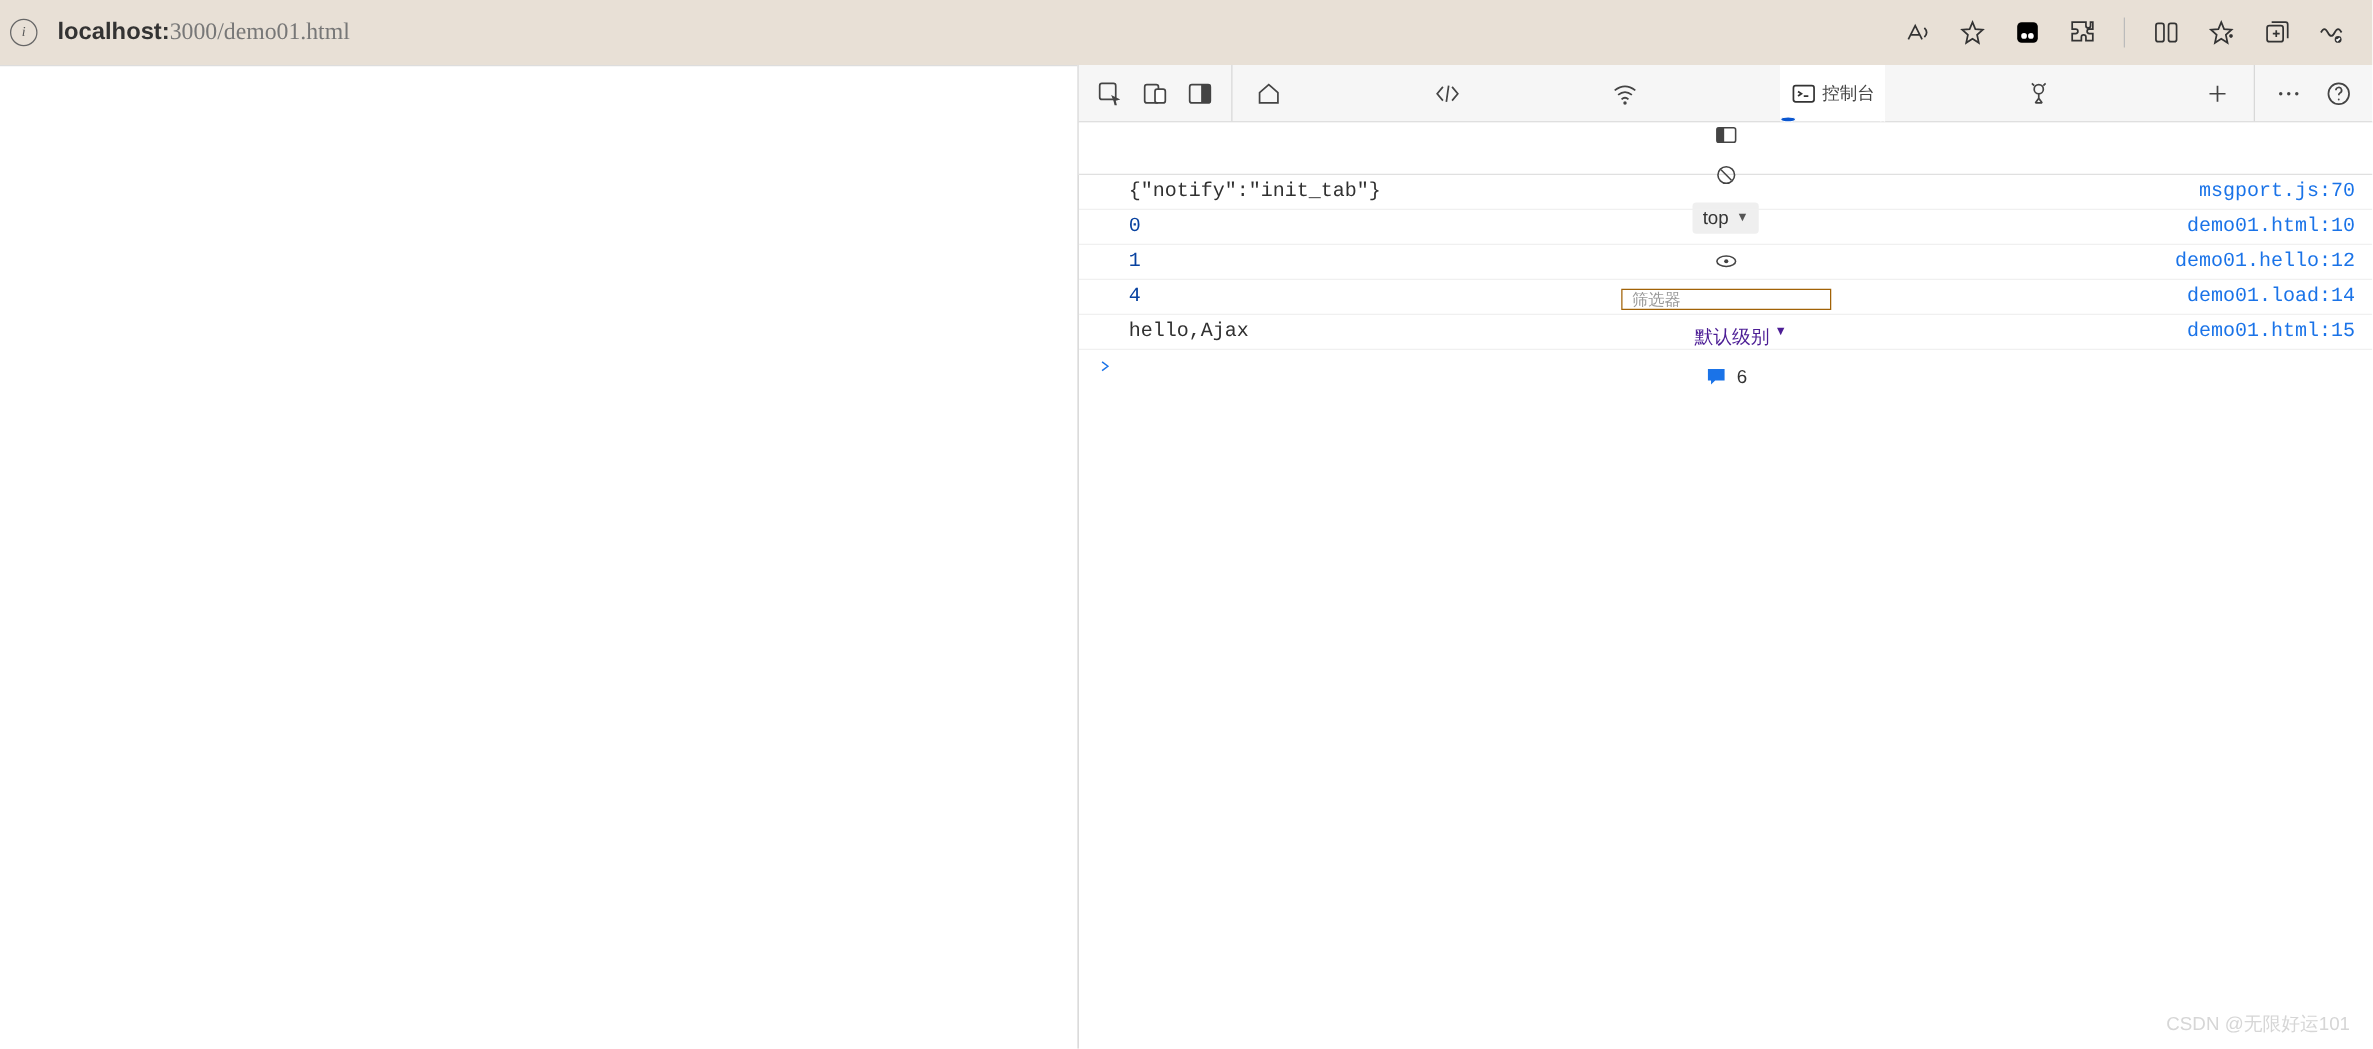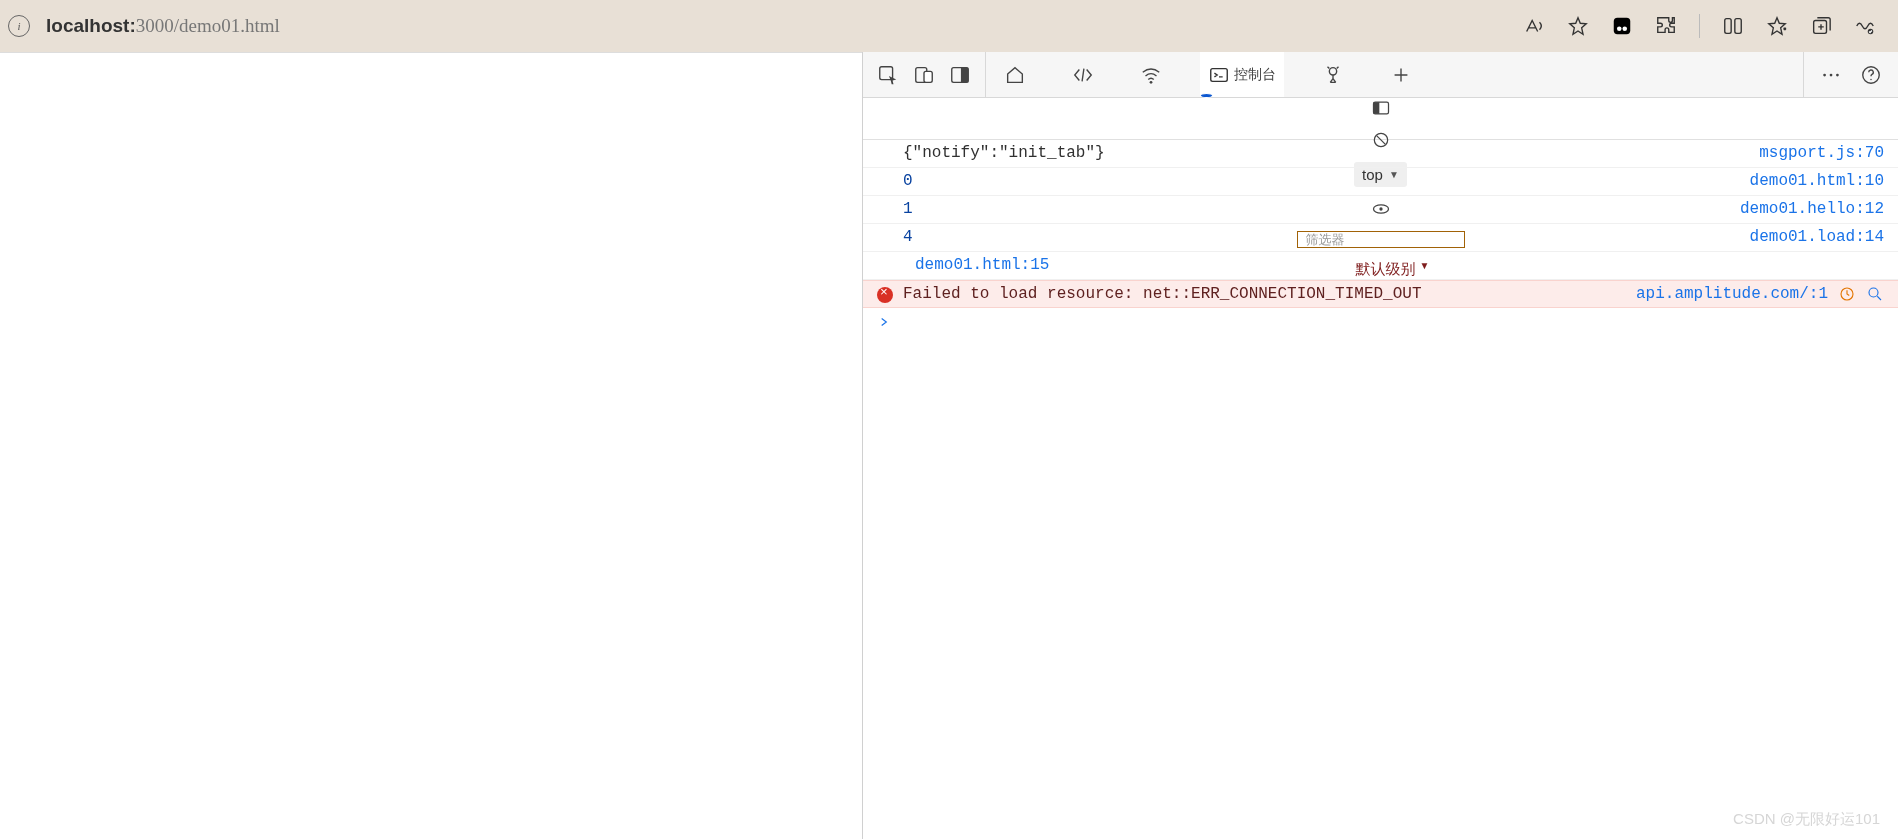--- a/index.html
+++ b/index.html
@@ -18,40 +18,40 @@
 .vdiv { width: 1px; height: 24px; background: #bbb; }
 
 
 .split { display: flex; height: calc(100% - 52px); }
 .page { flex: 1; background: #fff; border-top: 1px solid #ddd; }
 .devtools { width: 1036px; border-left: 1px solid #d0d0d0; display: flex; flex-direction: column; background: #fff; }
 
 
 .dt-tabs { height: 46px; border-bottom: 1px solid #d8d8d8; display: flex; align-items: center; background: #f6f6f6; }
 .dt-left { display: flex; align-items: center; gap: 14px; padding: 0 14px; height: 100%; border-right: 1px solid #d8d8d8; }
-.dt-tab-list { display: flex; align-items: center; height: 100%; padding: 0 10px; gap: 30px; flex: 1; }
+.dt-tab-list { display: flex; align-items: center; height: 100%; padding: 0 10px; gap: 30px; flex: 1; justify-content: space-between; }
 .dt-tab { display: flex; align-items: center; gap: 4px; height: 100%; padding: 0 8px; color: #444; position: relative; }
 .dt-tab.active { background: #fff; }
 .dt-tab.active::after { content: ""; position: absolute; left: 0; right: 0; bottom: -1px; height: 3px; background: #0b57d0; }
 .dt-tab svg { width: 22px; height: 22px; stroke: #444; fill: none; stroke-width: 1.5; }
 .dt-tab.active svg { stroke: #333; }
 .dt-right { display: flex; align-items: center; gap: 18px; padding: 0 16px; height: 100%; border-left: 1px solid #d8d8d8; }
 .dt-right svg, .dt-left svg { width: 22px; height: 22px; stroke: #444; fill: none; stroke-width: 1.5; }
 .err-badge { position: relative; }
 .err-badge::after { content: ""; position: absolute; right: -3px; bottom: -2px; width: 11px; height: 11px; background: #d93025; border-radius: 50%; border: 1.5px solid #fff; }
 .err-badge::before { content: "×"; position: absolute; right: -1px; bottom: -3px; font-size: 9px; color: #fff; z-index: 2; }
 
 
 .con-toolbar { height: 42px; border-bottom: 1px solid #e0e0e0; display: flex; align-items: center; padding: 0 12px; gap: 12px; background: #fff; flex-direction: column; }
 .con-toolbar svg { width: 20px; height: 20px; stroke: #444; fill: none; stroke-width: 1.5; }
 .ctx-select { background: #efefef; padding: 4px 8px; border-radius: 3px; display: flex; align-items: center; gap: 6px; font-size: 15px; color: #333; }
 .ctx-select .tri { font-size: 10px; color: #555; }
 .filter-input { border: 1px solid #a16207; height: 28px; padding: 0 8px; font-size: 13px; width: 168px; }
 .filter-input::placeholder { color: #999; }
-.level-sel { font-size: 15px; color: #7f1d1d; display: flex; align-items: flex-start; gap: 4px; padding-left: 24px; }
+.level-sel { font-size: 15px; color: #4c1d95; display: flex; align-items: flex-start; gap: 4px; padding-left: 24px; }
 .level-sel .tri { font-size: 10px; }
 .issue-count { display: flex; align-items: center; gap: 6px; font-size: 15px; color: #333; }
 .issue-dot { width: 18px; height: 18px; }
 
 
 .con-body { flex: 1; font-family: Consolas, "Courier New", monospace; font-size: 16px; overflow: auto; }
 .msg { display: flex; padding: 4px 14px 4px 40px; border-bottom: 1px solid #f0f0f0; position: relative; min-height: 28px; align-items: flex-start; }
 .msg .text { flex: 1; white-space: pre-wrap; word-break: break-all; }
 .msg .src { color: #8a8a8a; white-space: nowrap; margin-left: 12px; }
 .msg.plain .text { color: #303030; }
@@ -260,36 +260,22 @@
         </div>
         <div class="msg num">
           <span class="text">1</span>
           <span class="src link">demo01.hello:12</span>
         </div>
         <div class="msg num">
           <span class="text">4</span>
           <span class="src link">demo01.load:14</span>
         </div>
         <div class="msg plain">
+          <span class="text">hello,Ajax</span>
           <span class="src link">demo01.html:15</span>
-        </div>
-        <div class="msg err">
-          <span class="err-icon"></span>
-          <span class="text">Failed to load resource: net::ERR_CONNECTION_TIMED_OUT</span>
-          <span class="src link">api.amplitude.com/:1</span>
-          <span class="err-extra">
-            <svg viewBox="0 0 24 24">
-              <circle cx="12" cy="12" r="8" fill="none" stroke="#e37400" stroke-width="1.5"></circle>
-              <path d="M12 7 v5 l3 2" stroke="#e37400" stroke-width="1.5" fill="none"></path>
-            </svg>
-            <svg viewBox="0 0 24 24">
-              <circle cx="10" cy="10" r="6" fill="none" stroke="#1a73e8" stroke-width="1.5"></circle>
-              <path d="M15 15 L20 20" stroke="#1a73e8" stroke-width="1.5"></path>
-            </svg>
-          </span>
         </div>
         <div class="prompt"><svg viewBox="0 0 24 24">
             <path d="M8 6 L16 12 L8 18"></path>
           </svg></div>
       </div>
   </div>
 </div>
 
 <div class="watermark">CSDN @无限好运101</div>
 

